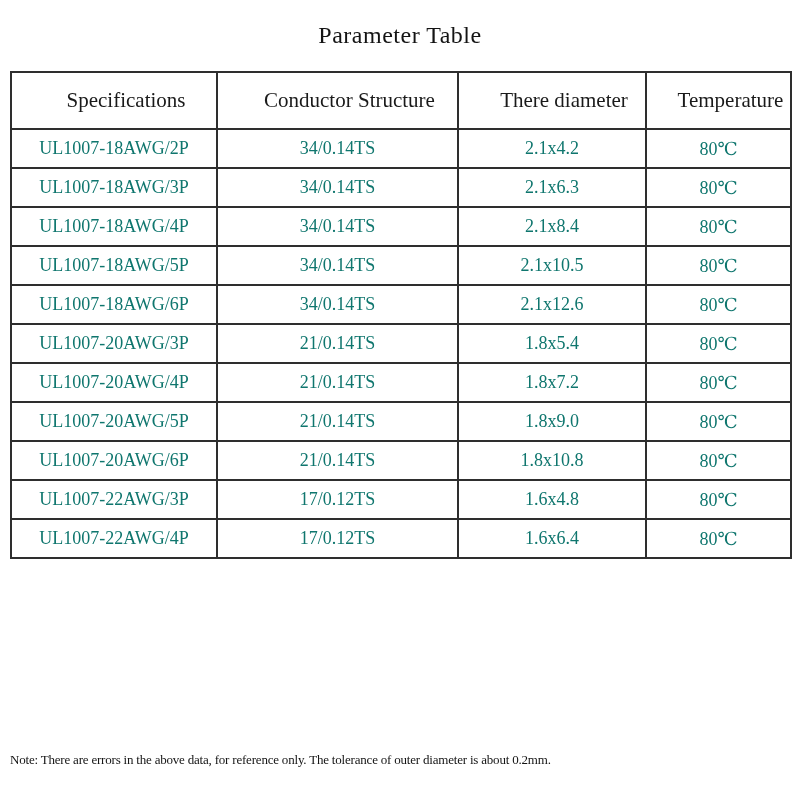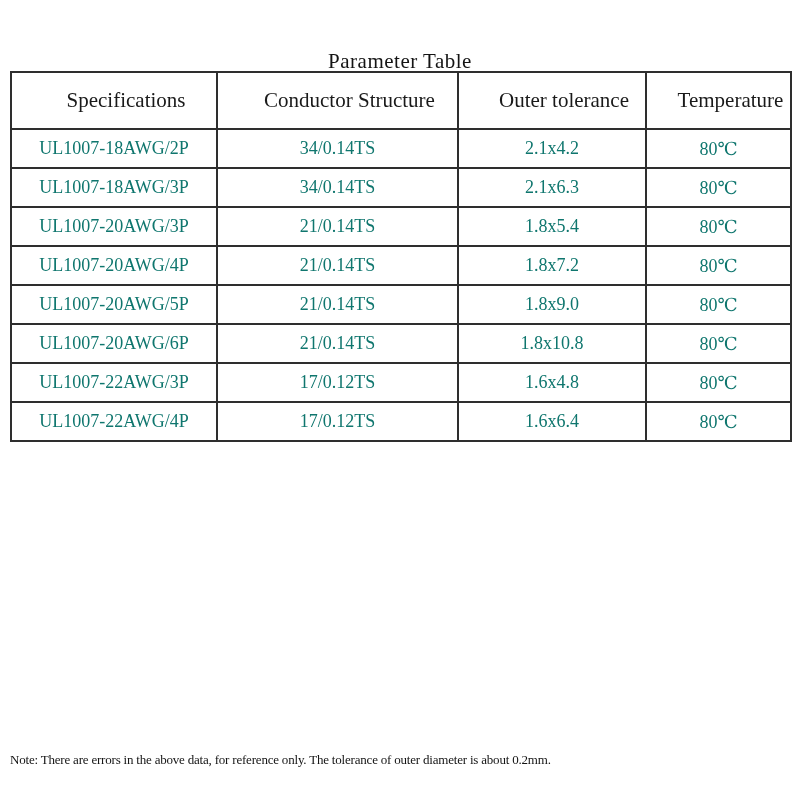--- a/index.html
+++ b/index.html
@@ -14,25 +14,24 @@
     overflow: hidden;
     font-family: "Liberation Serif", "DejaVu Serif", serif;
     color: #1f1f1f;
   }
   .page-title {
     position: absolute;
     top: 22px;
     left: 0;
     width: 100%;
     text-align: center;
-    font-size: 21px;
+    font-size: 24px;
     font-weight: 500;
     letter-spacing: 0.5px;
     color: #141414;
-    margin-top: 27px;
   }
   table.param-table {
     position: absolute;
     left: 10px;
     top: 71px;
     width: 780px;
     border-collapse: collapse;
     table-layout: fixed;
     background: #ffffff;
   }
@@ -82,35 +81,53 @@
   <colgroup>
     <col class="col-spec">
     <col class="col-conductor">
     <col class="col-diameter">
     <col class="col-temp">
   </colgroup>
   <thead>
     <tr>
       <th>Specifications</th>
       <th>Conductor Structure</th>
-      <th>Outer tolerance</th>
+      <th>There diameter</th>
       <th>Temperature</th>
     </tr>
   </thead>
   <tbody>
       <tr>
     <td>UL1007-18AWG/2P</td>
     <td>34/0.14TS</td>
     <td>2.1x4.2</td>
     <td>80℃</td>
   </tr>
       <tr>
     <td>UL1007-18AWG/3P</td>
     <td>34/0.14TS</td>
     <td>2.1x6.3</td>
+    <td>80℃</td>
+  </tr>
+      <tr>
+    <td>UL1007-18AWG/4P</td>
+    <td>34/0.14TS</td>
+    <td>2.1x8.4</td>
+    <td>80℃</td>
+  </tr>
+      <tr>
+    <td>UL1007-18AWG/5P</td>
+    <td>34/0.14TS</td>
+    <td>2.1x10.5</td>
+    <td>80℃</td>
+  </tr>
+      <tr>
+    <td>UL1007-18AWG/6P</td>
+    <td>34/0.14TS</td>
+    <td>2.1x12.6</td>
     <td>80℃</td>
   </tr>
       <tr>
     <td>UL1007-20AWG/3P</td>
     <td>21/0.14TS</td>
     <td>1.8x5.4</td>
     <td>80℃</td>
   </tr>
       <tr>
     <td>UL1007-20AWG/4P</td>

